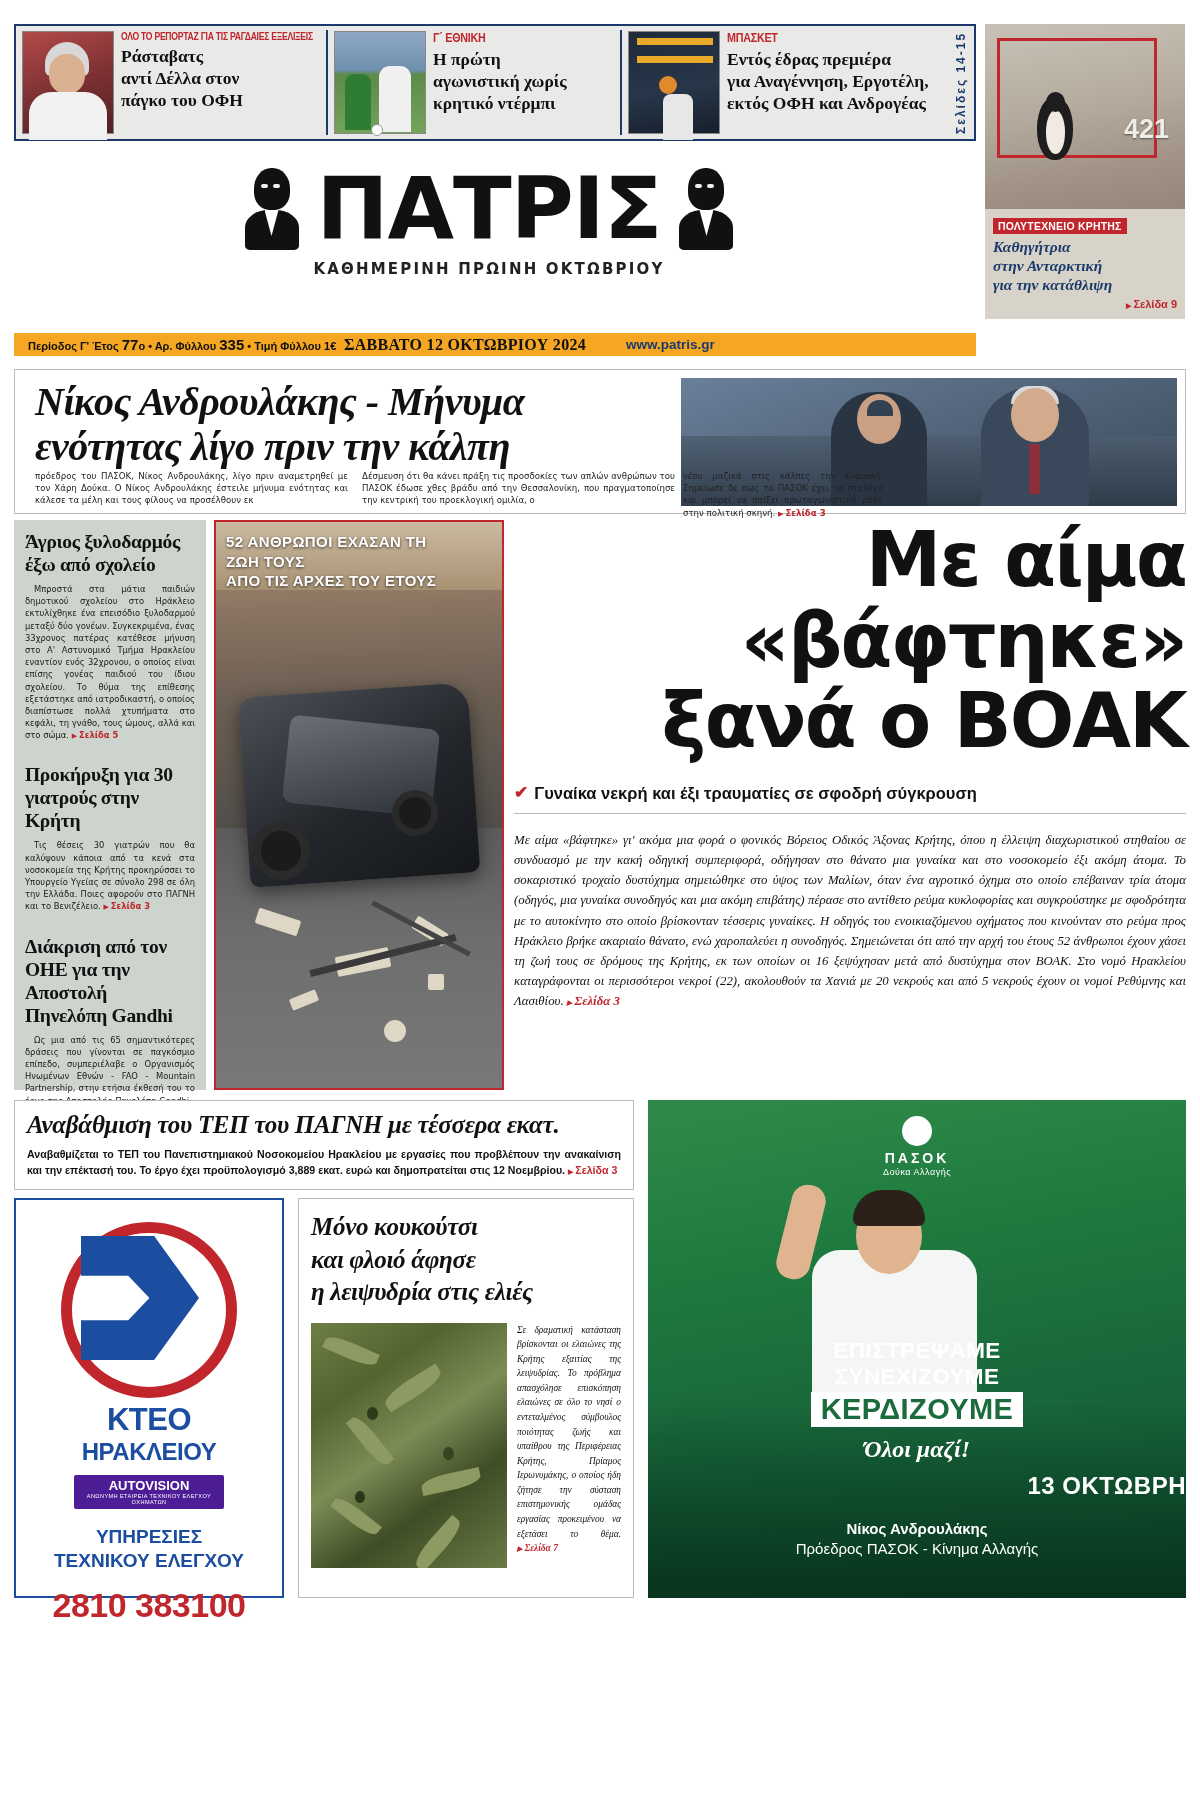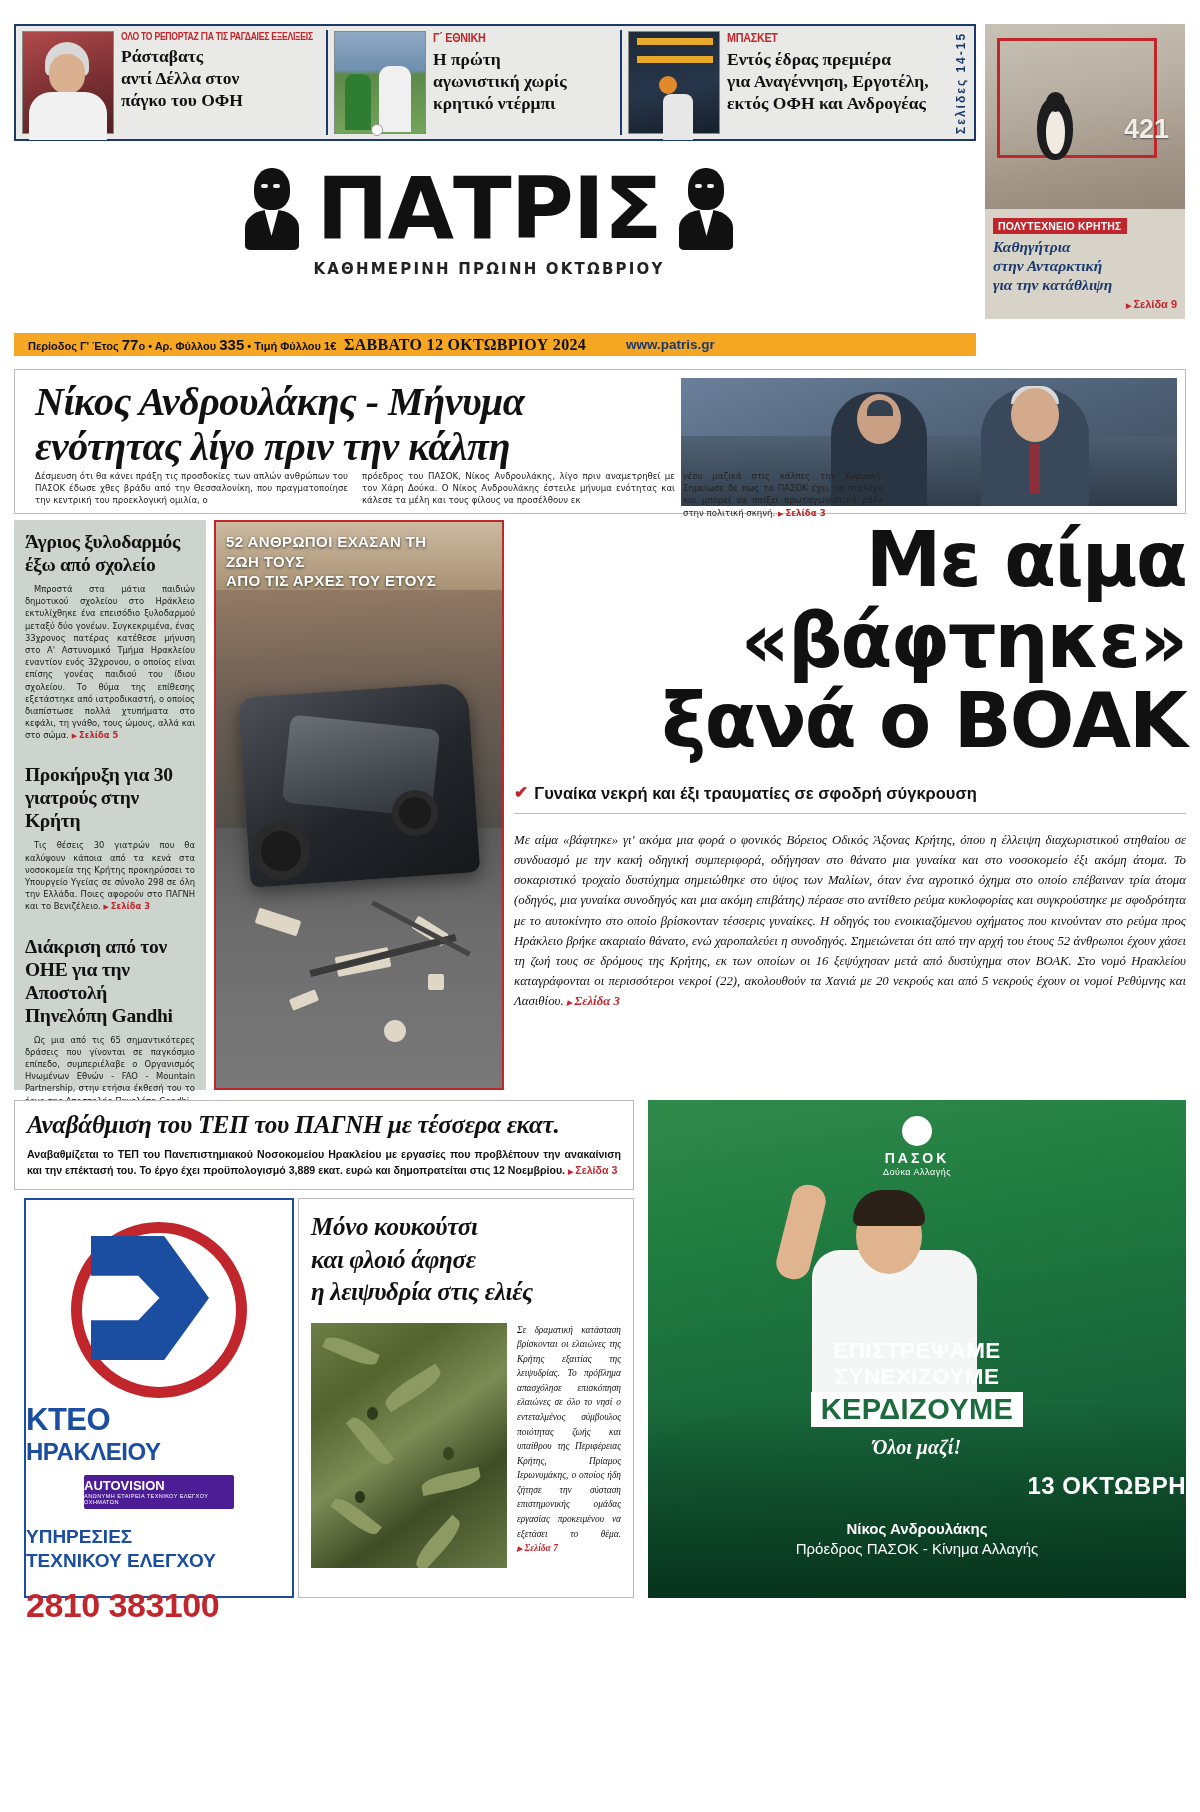--- a/index.html
+++ b/index.html
@@ -189,22 +189,22 @@
     font-family:"Liberation Serif", serif; font-weight:bold; font-style:italic;
     font-size:25px; color:#111; letter-spacing:-0.3px;
   }
   .pagni-body {
     margin-top:8px; font-family:"Liberation Sans", sans-serif; font-weight:bold;
     font-size:10.6px; line-height:1.5; color:#111; text-align:justify;
   }
 
   
   .kteo {
-    position:absolute; left:24px; top:1198px; width:270px; height:400px;
-    border:2px solid #1b4ea0; background:#fff; text-align:left; padding-top:16px;
+    position:absolute; left:14px; top:1198px; width:270px; height:400px;
+    border:2px solid #1b4ea0; background:#fff; text-align:center; padding-top:16px;
   }
   .kteo-mark { position:relative; width:196px; height:186px; margin:0 auto; }
   .kteo-circle { position:absolute; left:10px; top:6px; width:176px; height:176px; border-radius:50%; border:11px solid #c0262b; }
   .kteo-blue { position:absolute; left:30px; top:20px; width:118px; height:124px; background:#1b4ea0;
                clip-path: polygon(0 0, 62% 0, 100% 50%, 62% 100%, 0 100%, 0 68%, 40% 68%, 58% 50%, 40% 32%, 0 32%); }
   .kteo-name { font-family:"Liberation Sans", sans-serif; font-weight:bold; color:#1b4ea0; }
   .kteo-n1 { font-size:31px; letter-spacing:-0.5px; }
   .kteo-n2 { font-size:24px; letter-spacing:-0.5px; }
   .autov {
     margin:9px auto 0 auto; width:150px; background:#4c1d95; color:#fff; padding:3px 0 4px 0;
@@ -249,21 +249,21 @@
              font-family:"Liberation Sans", sans-serif; }
   .pk-logo .sun { width:30px; height:30px; margin:0 auto 4px auto; position:relative; }
   .pk-logo .sun::before{ content:""; position:absolute; inset:8px; border-radius:50%; background:#fff; }
   .pk-logo b { font-size:14px; letter-spacing:3px; display:block; }
   .pk-logo span { font-size:9px; letter-spacing:.5px; display:block; margin-top:1px; }
   .pk-lines { position:absolute; left:0; top:238px; width:100%; text-align:center; color:#fff;
               font-family:"Liberation Sans", sans-serif; font-weight:bold; }
   .pk-l1 { font-size:22.5px; letter-spacing:.4px; }
   .pk-l2 { font-size:22.5px; letter-spacing:.4px; }
   .pk-l3 { font-size:29px; color:#1c6b3c; background:#fff; display:inline-block; padding:1px 10px; margin-top:2px; letter-spacing:.4px; }
-  .pk-script { margin-top:9px; font-family:"Liberation Serif", serif; font-style:italic; font-weight:bold; font-size:20px; color:#fff; }
+  .pk-script { margin-top:9px; font-family:"Liberation Serif", serif; font-style:italic; font-weight:bold; font-size:24px; color:#fff; }
   .pk-date { position:absolute; left:0; top:372px; width:100%; text-align:right; color:#fff;
              font-family:"Liberation Sans", sans-serif; font-weight:bold; font-size:24px; letter-spacing:.5px;}
   .pk-name { position:absolute; left:0; top:420px; width:100%; text-align:center; color:#fff;
              font-family:"Liberation Sans", sans-serif; }
   .pk-name .n { font-size:15px; font-weight:bold; }
   .pk-name .r { font-size:15px; margin-top:3px; }
 </style>
 </head>
 <body>
 
@@ -372,22 +372,22 @@
       <div class="lp-crowd"></div>
       <div class="lp-p1"></div>
         <div class="lp-p1h"></div>
         <div class="lp-p1s"></div>
       <div class="lp-p2"></div>
         <div class="lp-p2s"></div>
         <div class="lp-p2h"></div>
         <div class="lp-tie"></div>
     </div>
     <div class="lead-body">
+      <div class="lead-col">πρόεδρος του ΠΑΣΟΚ, Νίκος Ανδρουλάκης, λίγο πριν αναμετρηθεί με τον Χάρη Δούκα. Ο Νίκος Ανδρουλάκης έστειλε μήνυμα ενότητας και κάλεσε τα μέλη και τους φίλους να προσέλθουν εκ</div>
       <div class="lead-col">Δέσμευση ότι θα κάνει πράξη τις προσδοκίες των απλών ανθρώπων του ΠΑΣΟΚ έδωσε χθες βράδυ από την Θεσσαλονίκη, που πραγματοποίησε την κεντρική του προεκλογική ομιλία, ο</div>
-      <div class="lead-col">πρόεδρος του ΠΑΣΟΚ, Νίκος Ανδρουλάκης, λίγο πριν αναμετρηθεί με τον Χάρη Δούκα. Ο Νίκος Ανδρουλάκης έστειλε μήνυμα ενότητας και κάλεσε τα μέλη και τους φίλους να προσέλθουν εκ</div>
     </div>
     <div class="lead-body3"><span>νέου μαζικά στις κάλπες την Κυριακή. Σημείωσε δε πως το ΠΑΣΟΚ έχει τα στελέχη και μπορεί να παίξει πρωταγωνιστικό ρόλο στην πολιτική σκηνή.</span> <span class="pg">Σελίδα 3</span></div>
   </div>
 
   <div class="mid">
 
     <div class="sidebar">
 
       <div>
         <div class="sb-head" style="white-space:pre-line;">Άγριος ξυλοδαρμός

